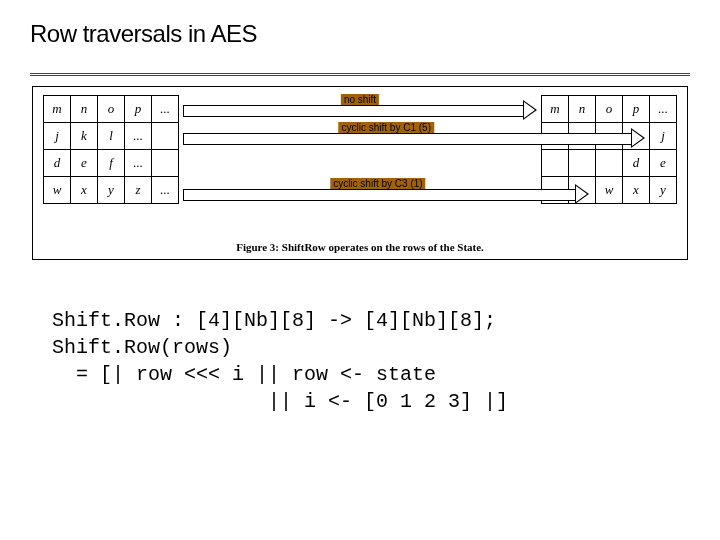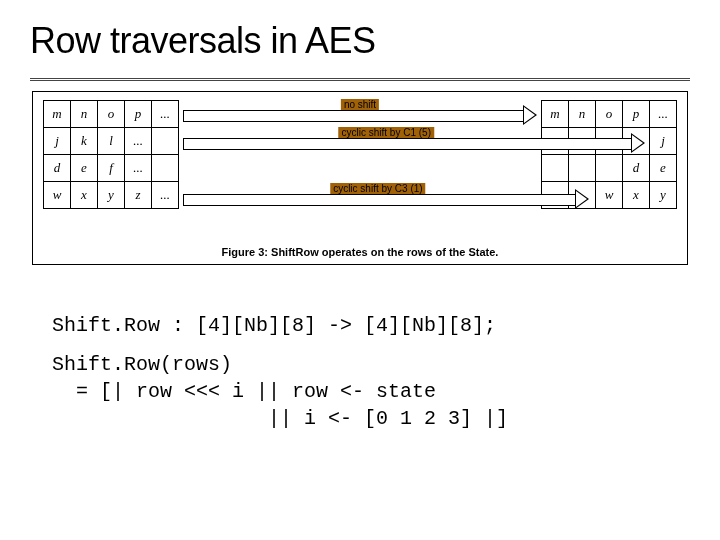--- a/index.html
+++ b/index.html
@@ -1,35 +1,35 @@
 <!DOCTYPE html>
 <html><head>
 <meta charset="utf-8">
 <style>
   html,body{margin:0;padding:0;background:#fff;font-family:Arial,Helvetica,sans-serif;color:#000}
   .slide{width:720px;height:540px;box-sizing:border-box;padding:20px 30px 10px 30px;position:relative}
-  .title{font-size:36px;font-weight:400;margin:0 0 16px 0;letter-spacing:-0.5px}
+  .title{font-size:24px;font-weight:400;margin:0 0 25px 0;letter-spacing:-0.5px}
   .rule{border:none;border-top:3px double #444;margin:0 0 10px 0}
   .figure-frame{border:1px solid #000;padding:8px 10px 6px 10px;margin:6px 2px 20px 2px;background:#fff}
   .figure-inner{position:relative;width:100%;height:140px}
   
   table.state{border-collapse:collapse;position:absolute}
   table.state td{border:1px solid #000;width:26px;height:26px;text-align:center;vertical-align:middle;font-style:italic;font-family:'Times New Roman',serif;font-size:13px;padding:0}
   .left-tbl{left:0;top:0}
   .right-tbl{right:0;top:0}
   
   .arrow{position:absolute;height:18px}
   .arrow .shaft{position:absolute;top:4px;left:0;right:12px;height:10px;border:1px solid #000;background:#fff}
   .arrow .head{position:absolute;right:0;top:-1px;width:0;height:0;border-top:10px solid transparent;border-bottom:10px solid transparent;border-left:14px solid #000}
   .arrow .head:after{content:"";position:absolute;right:2px;top:-8px;width:0;height:0;border-top:8px solid transparent;border-bottom:8px solid transparent;border-left:11px solid #fff}
   .arrow-label{position:absolute;font-size:10px;font-family:Arial,sans-serif;background:#a16207;padding:0 3px;top:-7px;white-space:nowrap}
-  .caption{text-align:center;font-size:11px;font-weight:bold;margin-top:6px;font-family:Liberation Sans, sans-serif}
+  .caption{text-align:center;font-size:11px;font-weight:bold;margin-top:6px;font-family:Liberation Serif, serif}
   
   .code{font-family:'Courier New',monospace;font-size:20px;line-height:1.35;white-space:pre;margin-left:22px}
-  .chunk{display:block;margin-bottom:12px}
+  .chunk{display:block;}
 </style>
 </head>
 <body>
 
 <div class="slide">
 
   <h1 class="title">Row traversals in AES</h1>
   <hr class="rule">
 
   <div class="figure-frame">

